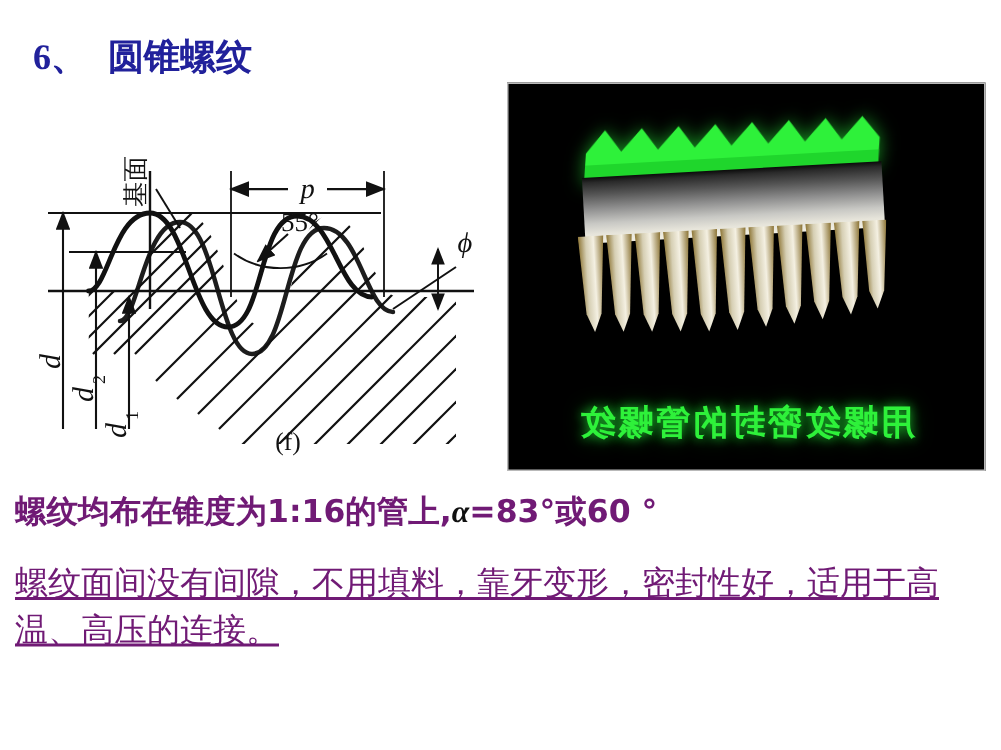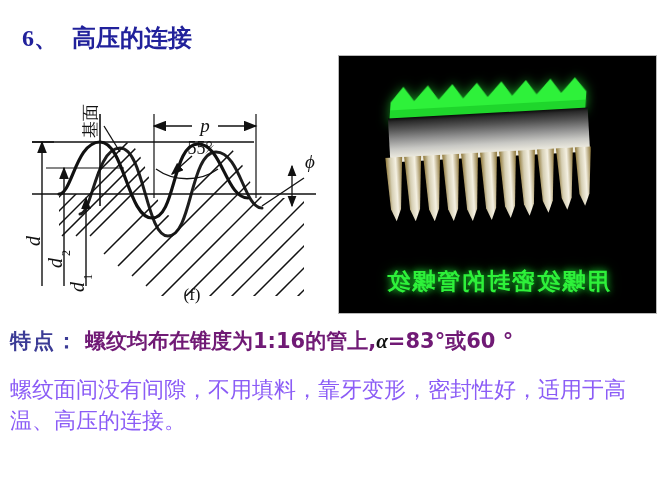--- a/index.html
+++ b/index.html
@@ -113,32 +113,33 @@
   }
   .feature-key{color:#3b3b95;margin-right:6px;letter-spacing:2px;}
   .feature-val{color:#701a75;}
   .alpha{font-family:"Liberation Serif","DejaVu Serif",serif;font-style:italic;}
 
   .paragraph{
     position:absolute;left:10px;top:374px;
     width:650px;
     font-size:22px;line-height:1.42;
     font-family:"DejaVu Sans","Liberation Sans",sans-serif;
-    color:#8b5cf6;
+    color:#701a75;
     letter-spacing:0px;
+    text-decoration:underline;
   }
 </style>
 </head>
 <body>
 
 <div class="slide">
 
   <div class="title-row">
     <span class="title-num">6、</span>
-    <span class="title-text">高压的连接</span>
+    <span class="title-text">圆锥螺纹</span>
   </div>
 
   <div class="diagram">
     <svg viewBox="0 0 330 226" xmlns="http://www.w3.org/2000/svg">
       <defs>
         <marker id="ah" markerWidth="9" markerHeight="7" refX="8" refY="3.5" orient="auto">
           <path d="M0,0 L9,3.5 L0,7 z" fill="#111"></path>
         </marker>
         <marker id="ahr" markerWidth="9" markerHeight="7" refX="1" refY="3.5" orient="auto">
           <path d="M9,0 L0,3.5 L9,7 z" fill="#111"></path>
@@ -277,21 +278,20 @@
             <path d="M190,0 L206,0 L202,47 L197,59 L192,47 Z" fill="url(#tg)"></path>
           </g>
         </svg>
       </div>
 
       <div class="render-caption">用螺纹密封的管螺纹</div>
     </div>
   </div>
 
   <div class="feature-line">
-    <span class="feature-key">特点：</span>
     <span class="feature-val">螺纹均布在锥度为1:16的管上,</span>
     <span class="alpha">α</span>
     <span class="feature-val">=83°或60 °</span>
   </div>
 
   <div class="paragraph">螺纹面间没有间隙，不用填料，靠牙变形，密封性好，适用于高温、高压的连接。</div>
 
 </div>
 
 </body></html>

